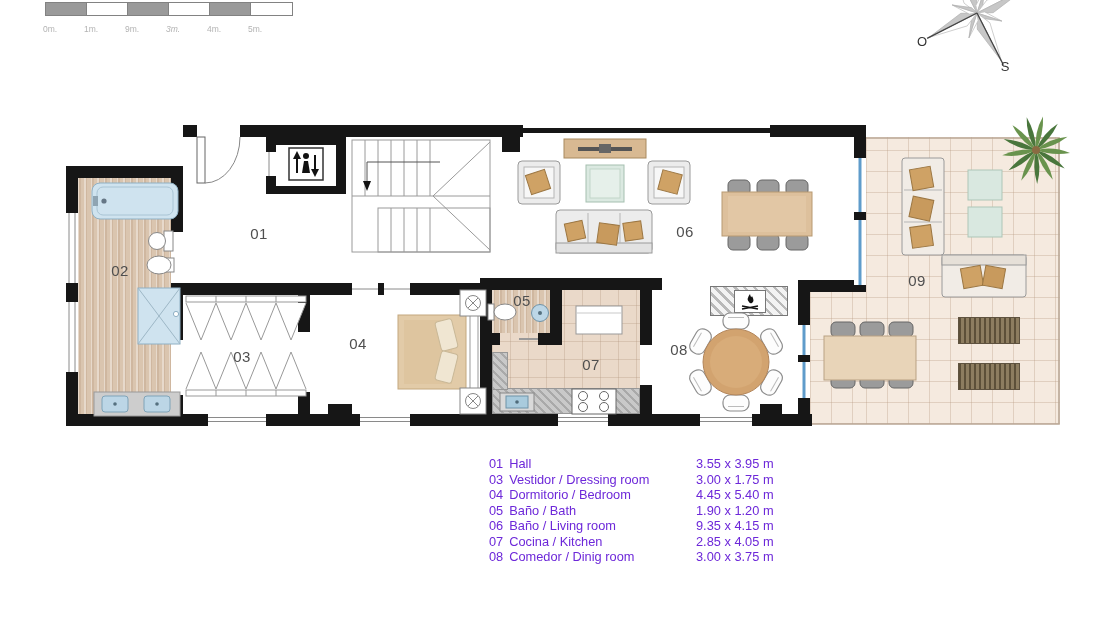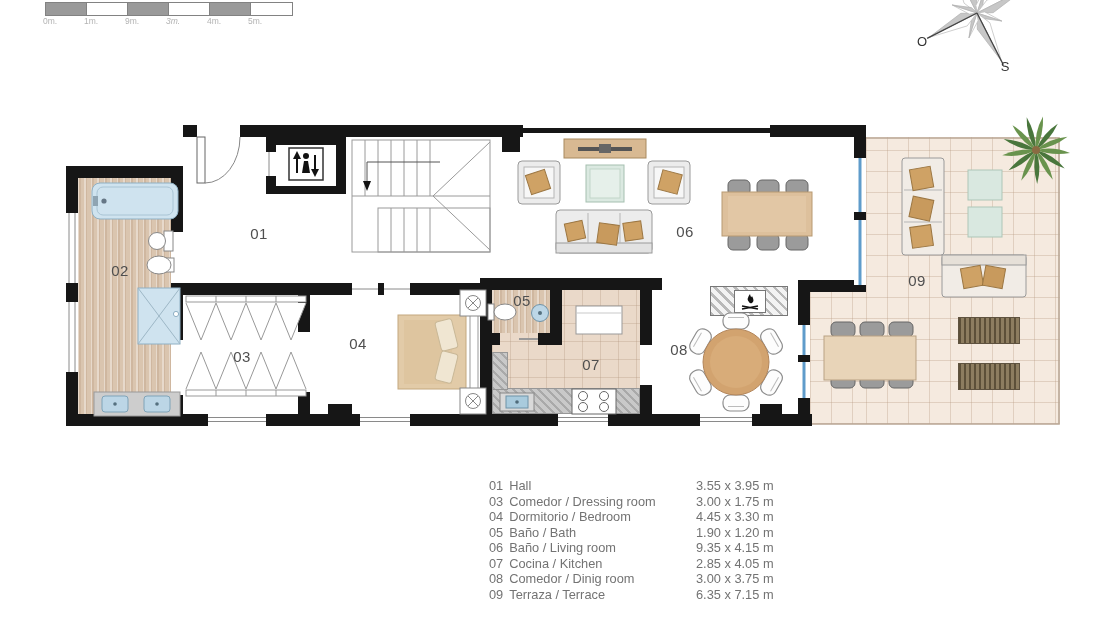--- a/index.html
+++ b/index.html
@@ -4,35 +4,35 @@
 <style>
   html,body{margin:0;padding:0;background:#fff;}
   .canvas{position:relative;width:1110px;height:626px;background:#ffffff;overflow:hidden;
           font-family:"Liberation Sans", sans-serif;}
   .abs{position:absolute;}
   
   #scalebar{position:absolute;left:45px;top:2px;height:26px;}
   #scalesegs{display:flex;border:1px solid #828282;width:246px;height:12px;box-sizing:content-box;}
   #scalesegs .seg{width:41px;height:12px;border-right:1px solid #828282;box-sizing:border-box;}
   #scalesegs .seg:last-child{border-right:none;}
-  #scaleticks{position:absolute;left:0;top:14px;width:260px;height:11px;}
+  #scaleticks{position:absolute;left:0;top:22px;width:260px;height:11px;}
   #scaleticks .tick{position:absolute;top:0;font-size:8.5px;color:#b3b3b3;}
   
   .wood{background:#dac5af;background-image:repeating-linear-gradient(90deg,rgba(255,255,255,.35) 0 1.5px,rgba(150,110,80,.16) 1.5px 3px,rgba(0,0,0,0) 3px 6.5px);}
   .tile{background:#ead9c9;background-image:repeating-linear-gradient(0deg,rgba(170,140,115,.28) 0 1px,rgba(0,0,0,0) 1px 18px),repeating-linear-gradient(90deg,rgba(170,140,115,.28) 0 1px,rgba(0,0,0,0) 1px 18px);}
   .terr{background:#f5eadf;background-image:repeating-linear-gradient(0deg,rgba(180,150,125,.32) 0 1px,rgba(0,0,0,0) 1px 21px),repeating-linear-gradient(90deg,rgba(180,150,125,.32) 0 1px,rgba(0,0,0,0) 1px 21px);}
   .counter{background:#c9c9c9;background-image:repeating-linear-gradient(45deg,rgba(110,110,110,.35) 0 2px,rgba(0,0,0,0) 2px 6px);border:1px solid #979797;box-sizing:border-box;}
   .lounger{background:#8d7d60;background-image:repeating-linear-gradient(90deg,rgba(45,35,18,.5) 0 2px,rgba(0,0,0,0) 2px 5px);border:1px solid #5f5340;box-sizing:border-box;}
   #fireplace{background:#f3f3f3;background-image:repeating-linear-gradient(45deg,#b9b9b9 0 2.5px,rgba(0,0,0,0) 2.5px 7px);border:1px solid #777;box-sizing:border-box;}
   #fireinner{position:absolute;left:23px;top:3px;width:30px;height:21px;background:#fff;border:1px solid #777;}
   
   #plansvg{position:absolute;left:0;top:0;}
   .rlabel{font-size:15px;fill:#4f4f4f;letter-spacing:.5px;}
   
-  #legend{position:absolute;left:489px;top:456px;width:380px;font-size:12.8px;color:#737373;margin-top:22px;}
+  #legend{position:absolute;left:489px;top:456px;width:380px;font-size:12.8px;color:#6d28d9;}
   #legend .lrow{position:relative;height:15.5px;line-height:15.5px;white-space:nowrap;}
   #legend .lnum{margin-right:6px;}
   #legend .ldims{position:absolute;left:207px;top:0;}
 </style>
 </head>
 <body>
 
 <div class="canvas">
 
   <div id="scalebar">
@@ -430,22 +430,21 @@
         </g>
       <line x1="0" y1="0" x2="-49.9" y2="25.4" stroke="#444" stroke-width="1.3"></line>
       <line x1="0" y1="0" x2="26.3" y2="51.7" stroke="#444" stroke-width="1.3"></line>
       <text x="-55" y="33" text-anchor="middle" font-size="13" fill="#333">O</text>
       <text x="28" y="58" text-anchor="middle" font-size="13" fill="#333">S</text>
     </g>
   </svg>
 
   <div id="legend">
       <div class="lrow"><span class="lnum">01</span><span class="lname">Hall</span><span class="ldims">3.55 x 3.95 m</span></div>
-      <div class="lrow"><span class="lnum">03</span><span class="lname">Comedor / Dressing room</span><span class="ldims">3.00 x 1.75 m</span></div>
-      <div class="lrow"><span class="lnum">04</span><span class="lname">Dormitorio / Bedroom</span><span class="ldims">4.45 x 3.30 m</span></div>
+      <div class="lrow"><span class="lnum">03</span><span class="lname">Vestidor / Dressing room</span><span class="ldims">3.00 x 1.75 m</span></div>
+      <div class="lrow"><span class="lnum">04</span><span class="lname">Dormitorio / Bedroom</span><span class="ldims">4.45 x 5.40 m</span></div>
       <div class="lrow"><span class="lnum">05</span><span class="lname">Baño / Bath</span><span class="ldims">1.90 x 1.20 m</span></div>
       <div class="lrow"><span class="lnum">06</span><span class="lname">Baño / Living room</span><span class="ldims">9.35 x 4.15 m</span></div>
       <div class="lrow"><span class="lnum">07</span><span class="lname">Cocina / Kitchen</span><span class="ldims">2.85 x 4.05 m</span></div>
       <div class="lrow"><span class="lnum">08</span><span class="lname">Comedor / Dinig room</span><span class="ldims">3.00 x 3.75 m</span></div>
-      <div class="lrow"><span class="lnum">09</span><span class="lname">Terraza / Terrace</span><span class="ldims">6.35 x 7.15 m</span></div>
     </div>
 
 </div>
 
 </body></html>

